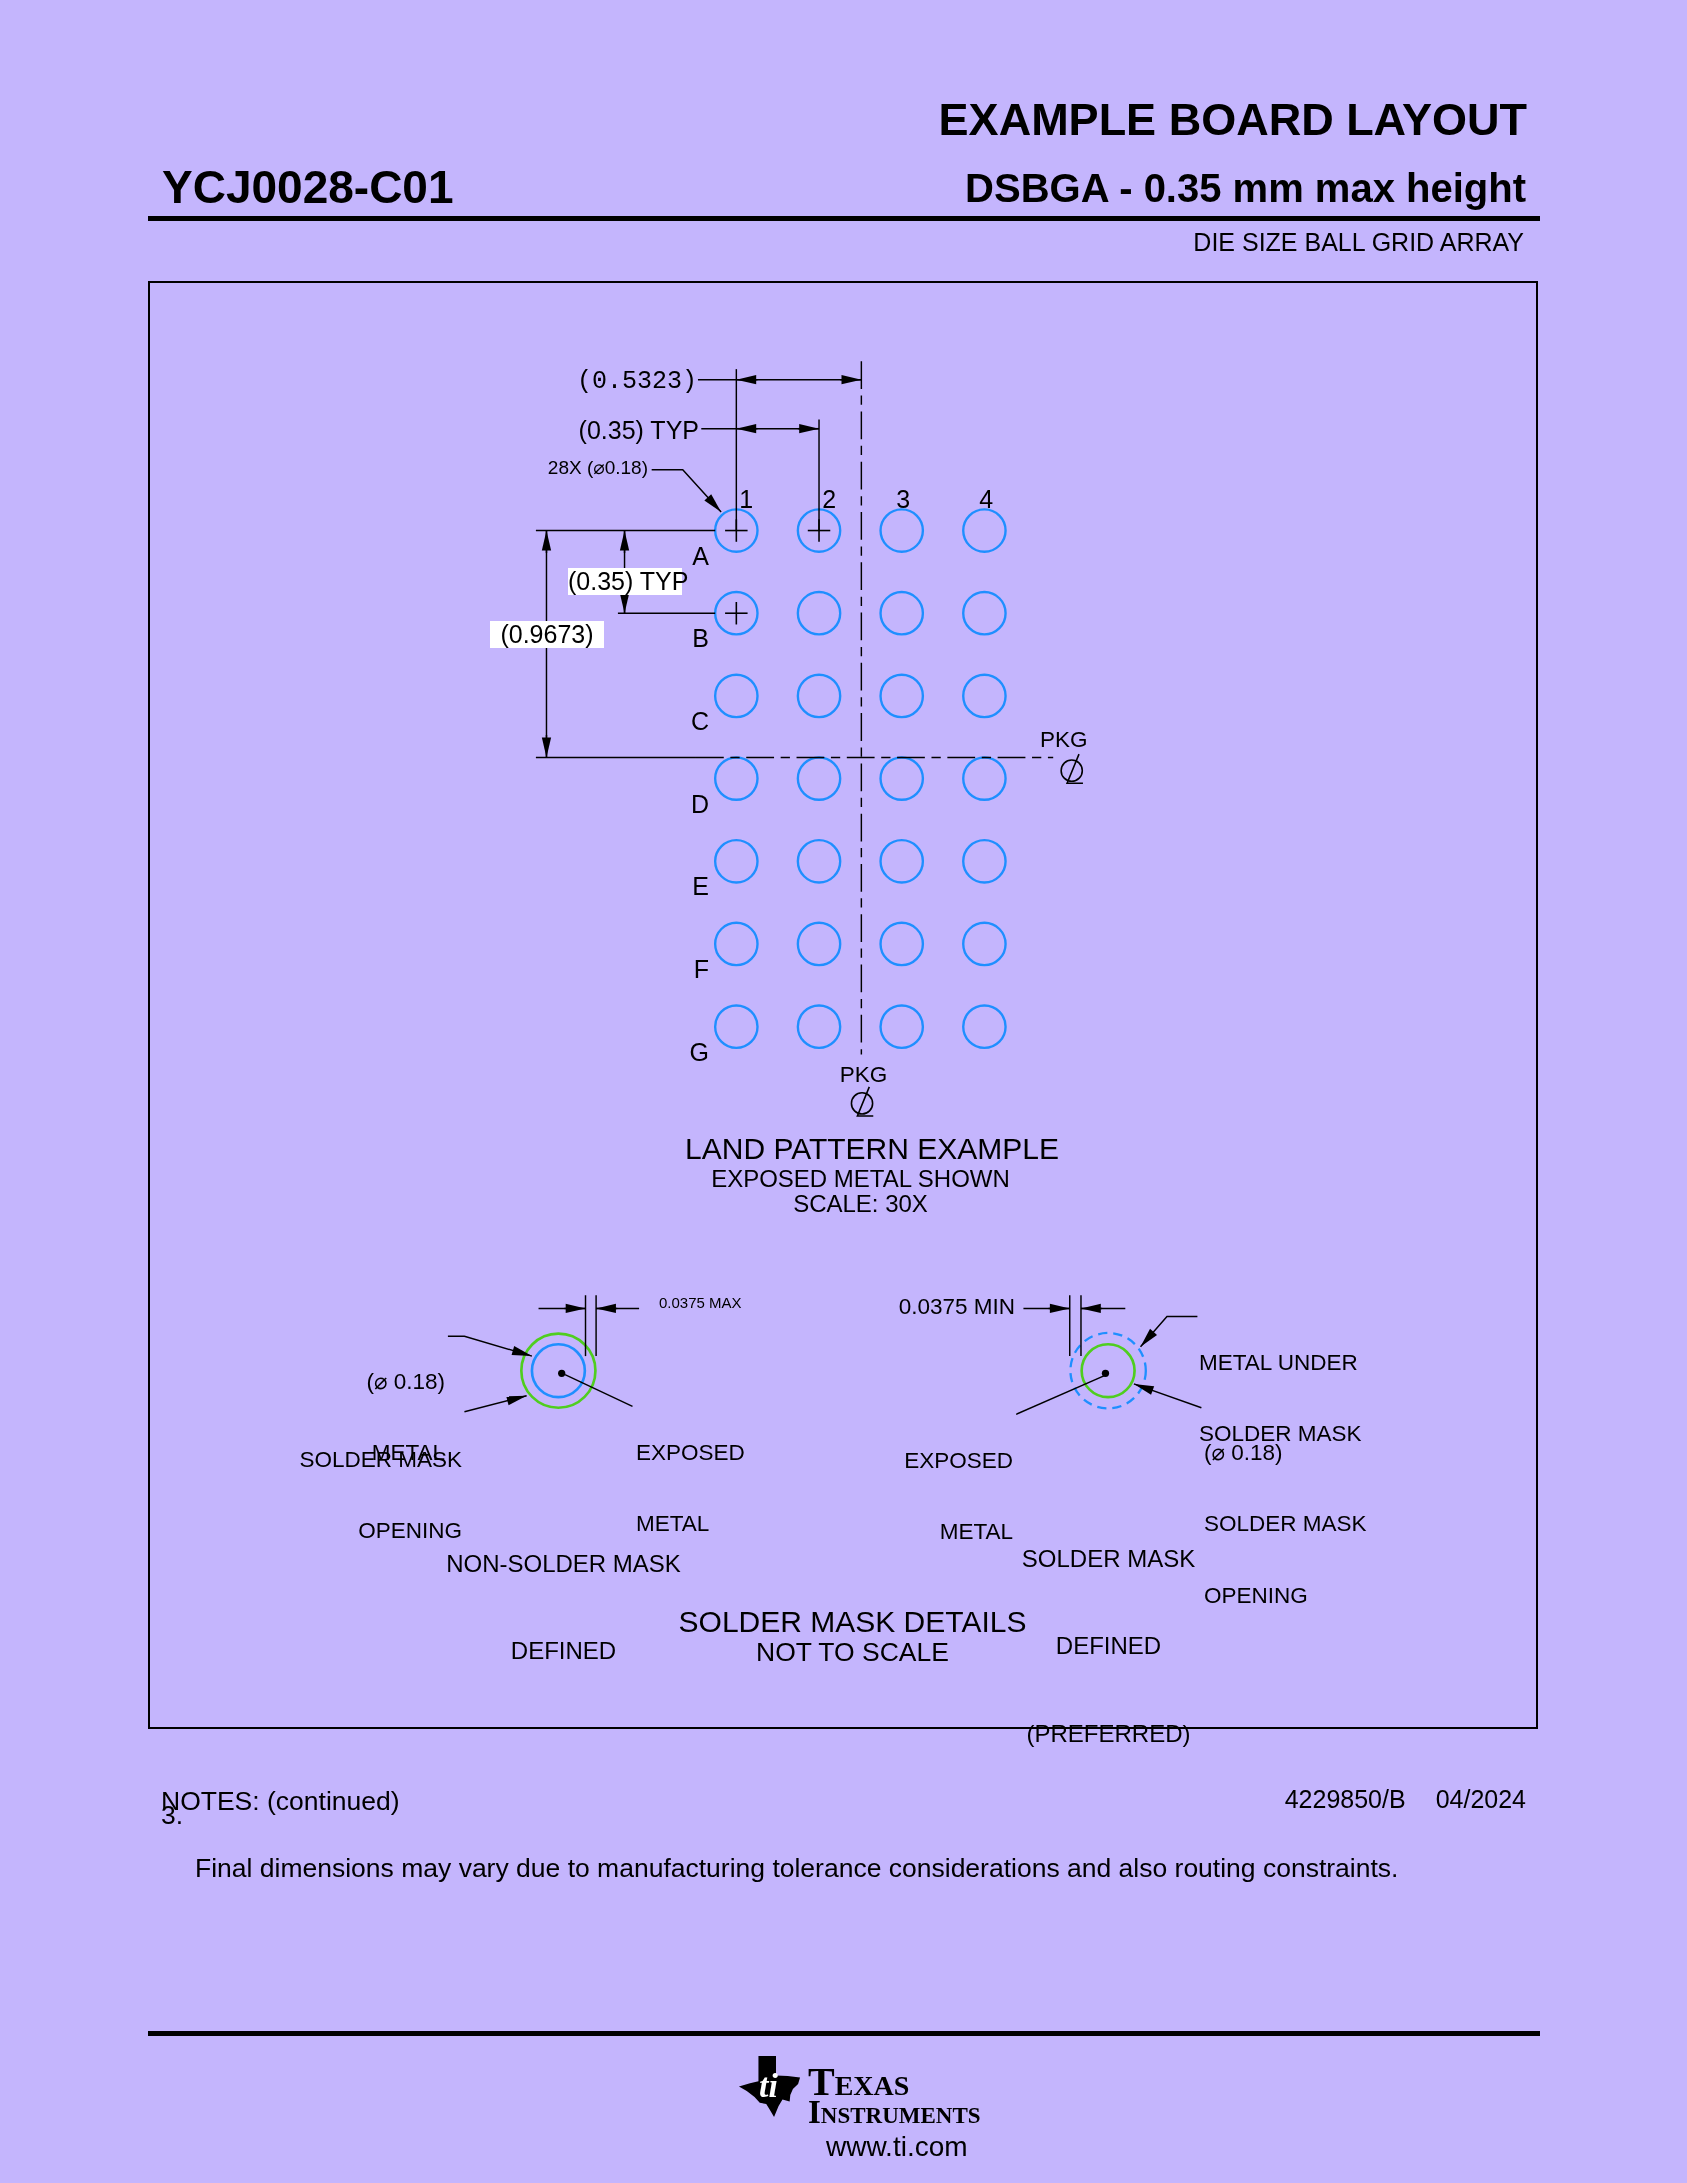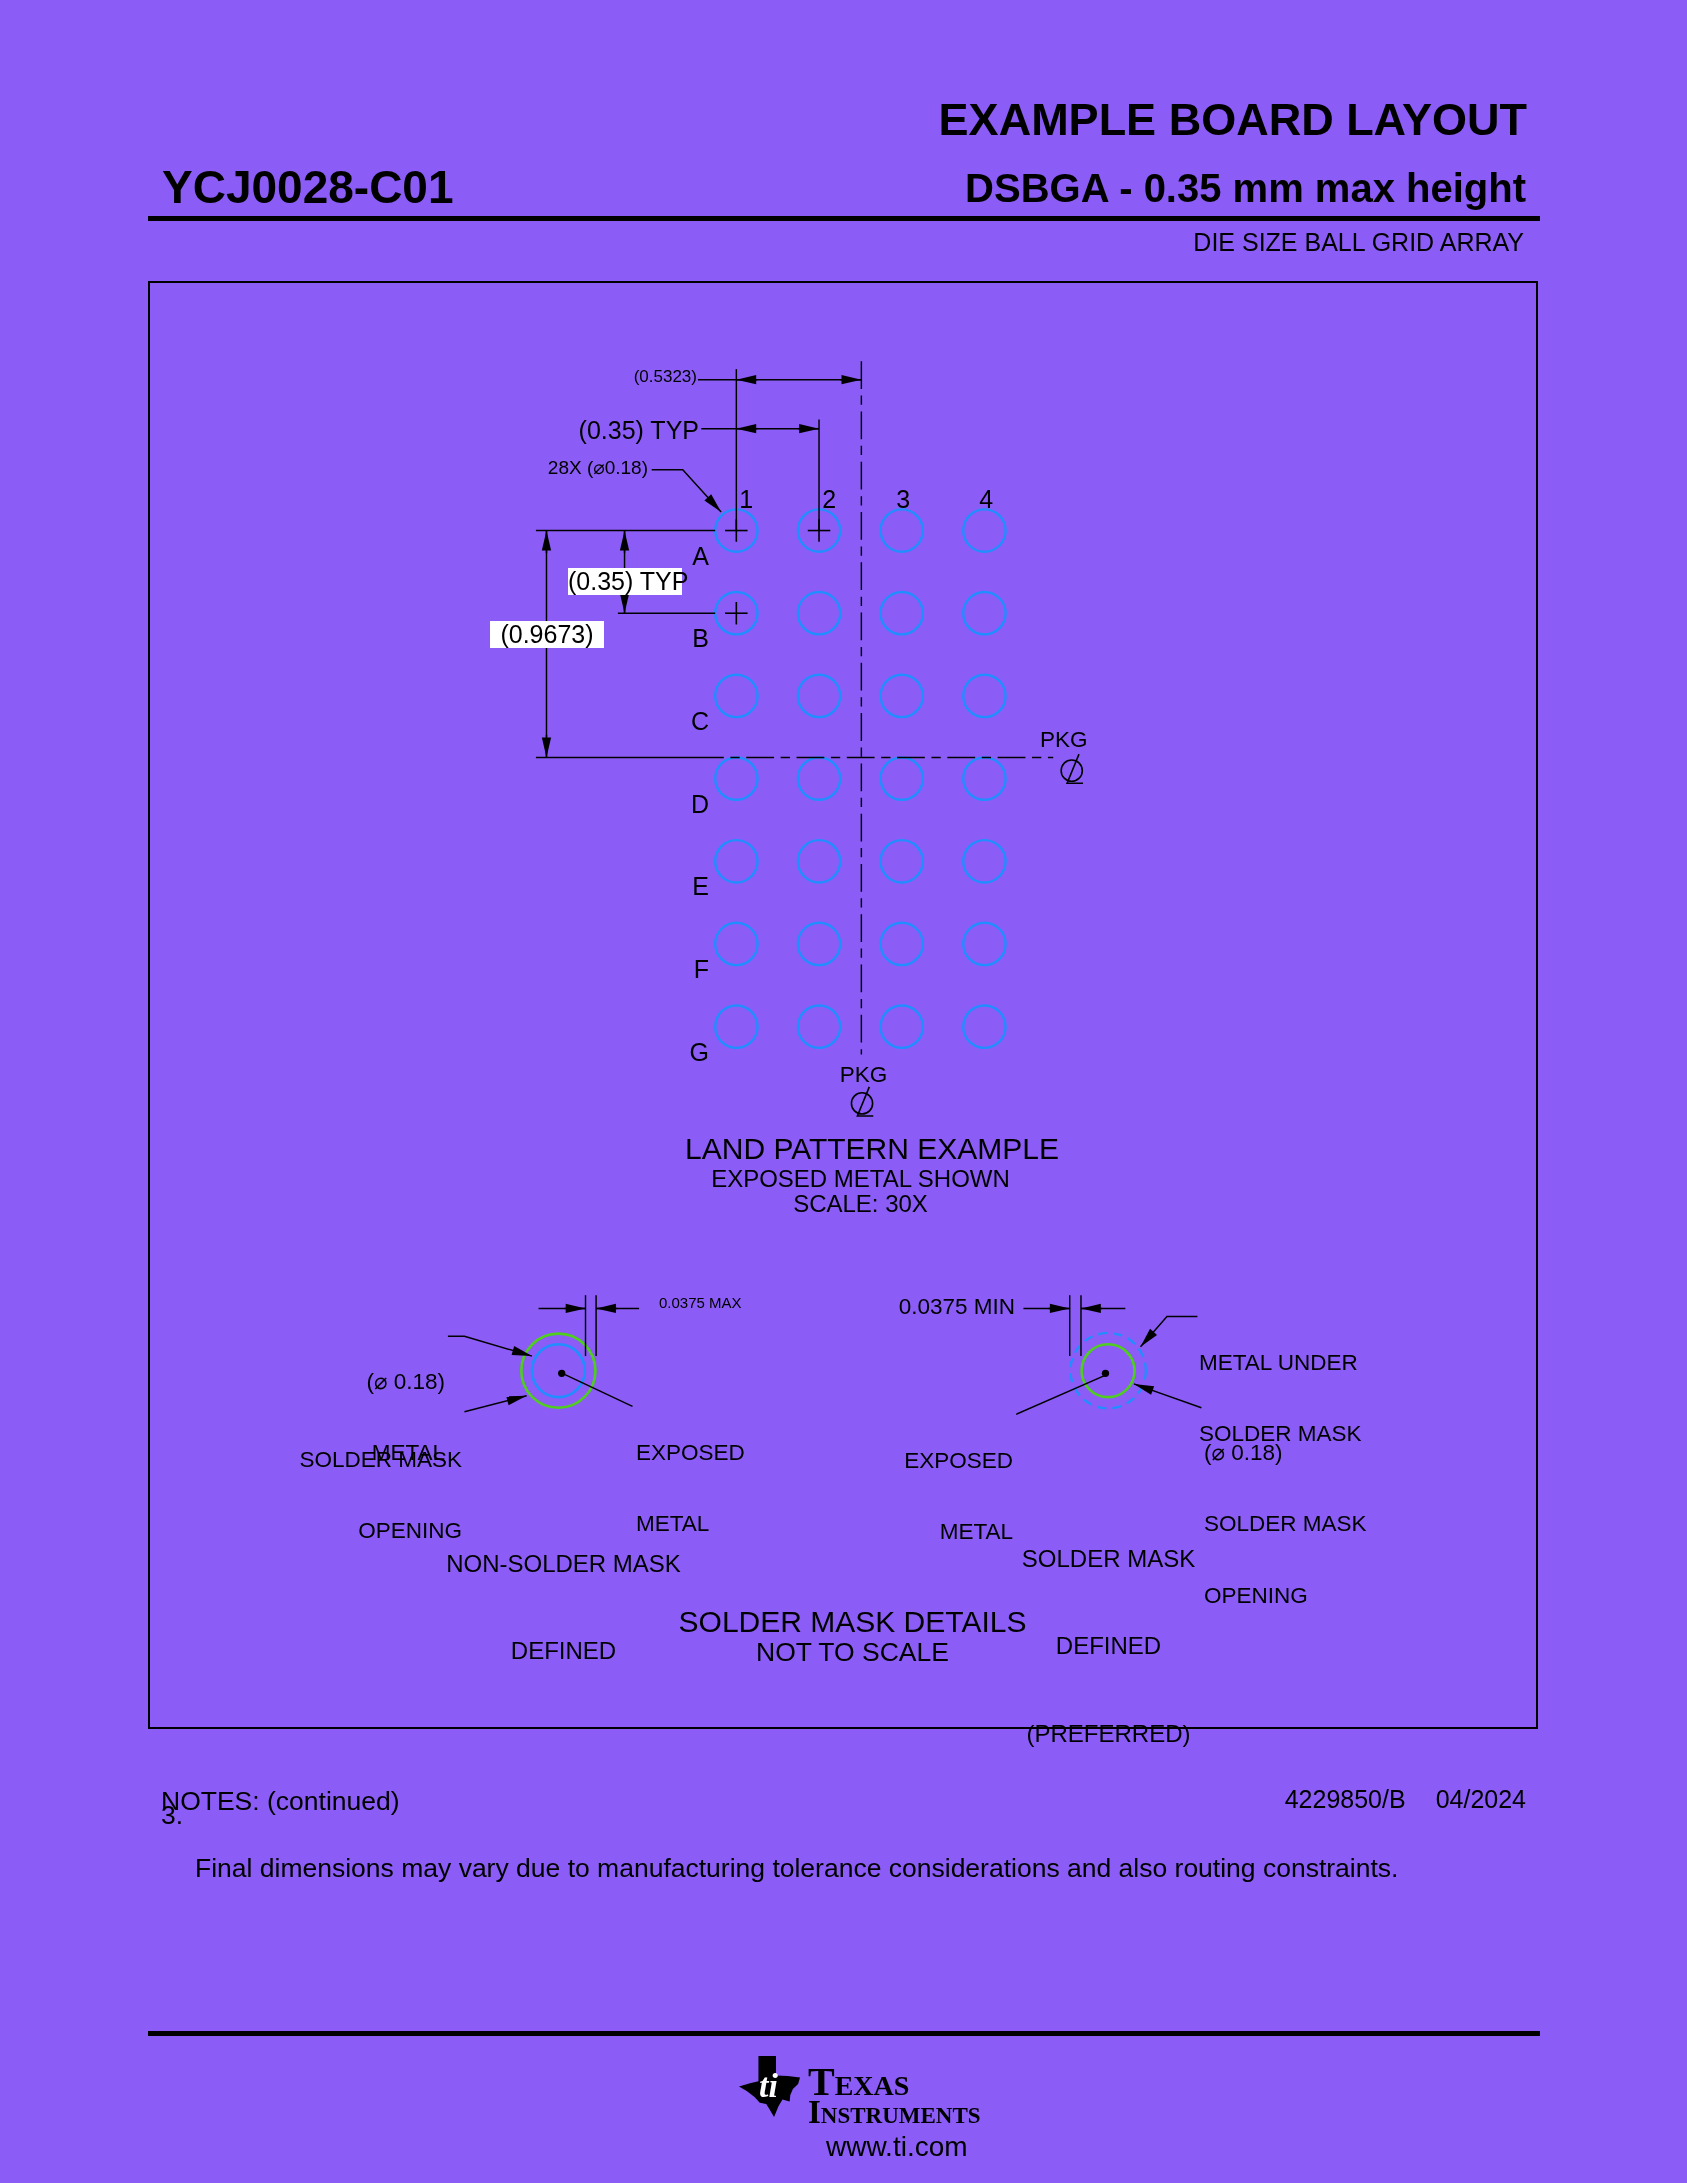--- a/index.html
+++ b/index.html
@@ -1,16 +1,16 @@
 <!DOCTYPE html>
 <html style="font-size:10.6px"><head>
 <meta charset="utf-8">
 <style>
   html,body{margin:0;padding:0;background:#fff;}
-  #page{position:relative;width:1687px;height:2183px;background:#8b5cf6;overflow:hidden;
+  #page{position:relative;width:1687px;height:2183px;background:#c4b5fd;overflow:hidden;
         font-family:"Liberation Sans","DejaVu Sans",sans-serif;color:#000;}
   .t{position:absolute;line-height:1.08;white-space:pre;}
   .b{font-weight:bold;}
   .ctr{text-align:center;}
   .rt{text-align:right;}
   .dimbox{background:#fff;text-align:center;}
   .rule{position:absolute;background:#000;}
   #border-box{position:absolute;left:148px;top:281px;width:1386px;height:1444px;border:2.6px solid #000;}
   #draw-svg{position:absolute;left:0;top:0;}
   .caption{line-height:1.22;}
@@ -147,21 +147,21 @@
         <line x1="1585" y1="1978" x2="1617" y2="1978" marker-end="url(#ah)"></line>
         <line x1="1634" y1="1978" x2="1701" y2="1978"></line>
         <line x1="1666" y1="1978" x2="1634" y2="1978" marker-end="url(#ah)"></line>
         <polyline points="1810,1990 1764,1990 1724,2036" marker-end="url(#ah)"></polyline>
         <line x1="1816" y1="2128" x2="1714" y2="2092" marker-end="url(#ah)"></line>
         <line x1="1536" y1="2138" x2="1673" y2="2078"></line>
       </g>
     </g>
   </svg>
 
-  <div class="t" style="right:990px;top:368px;font-size:17px;">(0.5323)</div>
+  <div class="t" style="right:990px;top:368px;font-size:25px;font-family:Liberation Mono, monospace;">(0.5323)</div>
   <div class="t" style="right:988px;top:417px;font-size:25px;">(0.35) TYP</div>
   <div class="t" style="right:1039px;top:458px;font-size:19px;">28X (⌀0.18)</div>
   <div class="t dimbox" style="left:568px;top:568px;width:114px;font-size:25px;">(0.35) TYP</div>
   <div class="t dimbox" style="left:490px;top:621px;width:114px;font-size:25px;">(0.9673)</div>
   <div class="t" style="left:1040px;top:728px;font-size:22.5px;">PKG</div>
   <div class="t ctr" style="left:824px;top:1063px;width:79px;font-size:22.5px;">PKG</div>
 
   <div class="t ctr" style="left:662px;top:1133px;width:397px;font-size:30px;text-align:right;">LAND PATTERN EXAMPLE</div>
   <div class="t ctr" style="left:662px;top:1166px;width:397px;font-size:24px;">EXPOSED METAL SHOWN</div>
   <div class="t ctr" style="left:662px;top:1191px;width:397px;font-size:24px;">SCALE: 30X</div>

